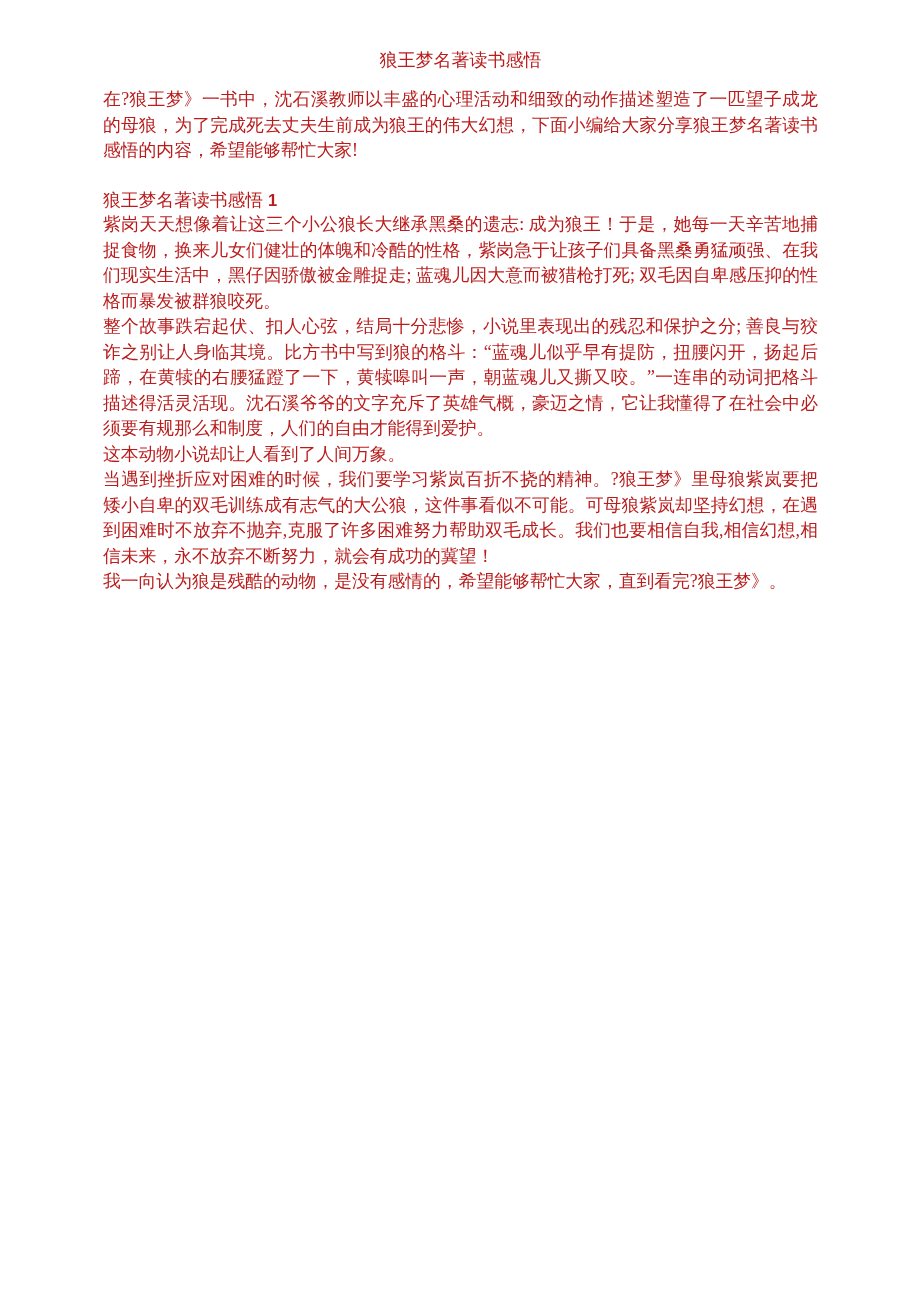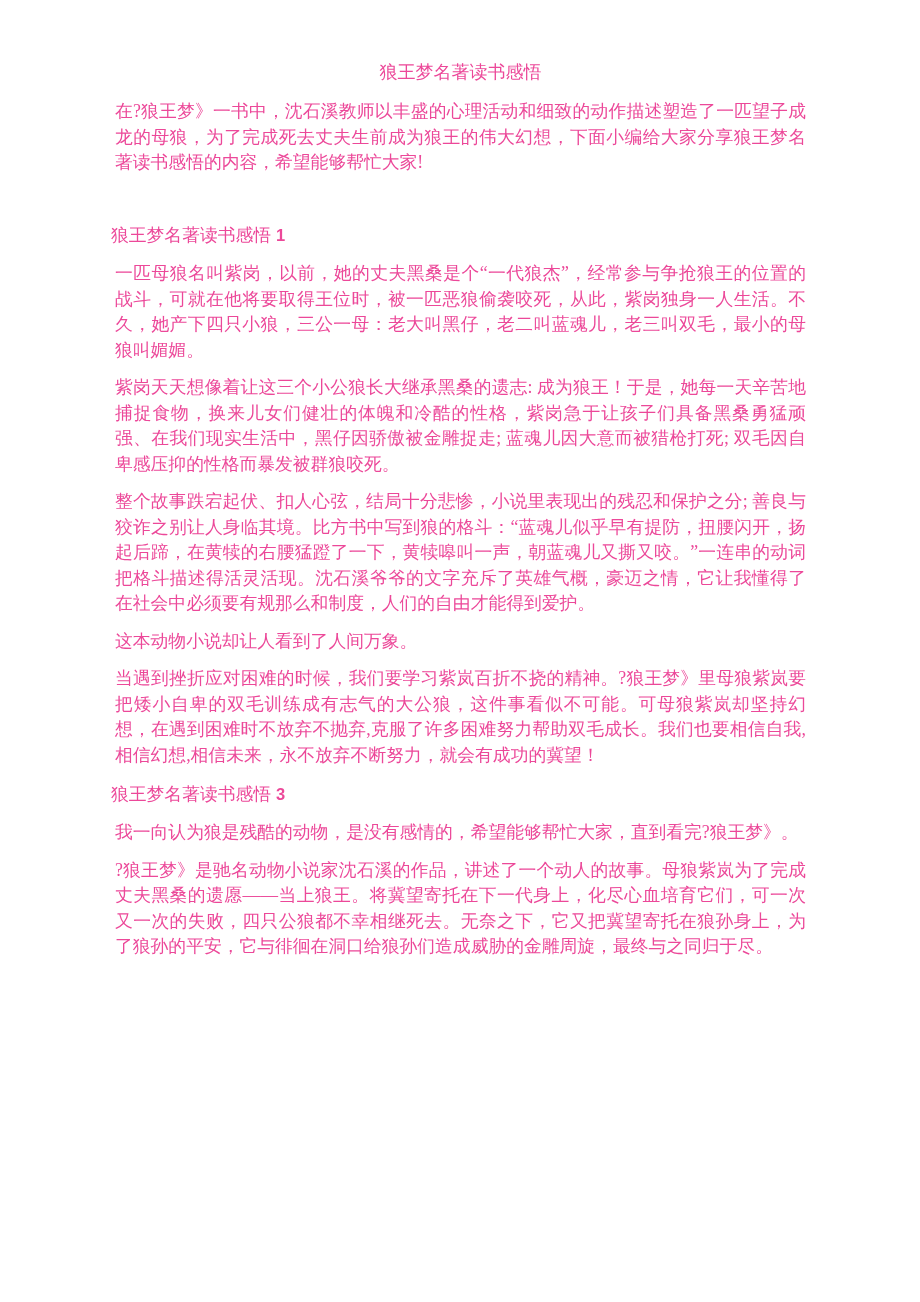--- a/index.html
+++ b/index.html
@@ -6,44 +6,44 @@
     margin: 0;
     padding: 0;
     background: #ffffff;
   }
   .page {
     position: relative;
     width: 920px;
     height: 1302px;
     box-sizing: border-box;
     background: #ffffff;
-    padding: 59px 102px 0 103px;
+    padding: 47px 102px 0 103px;
     font-family: "Liberation Serif", "DejaVu Serif", serif;
-    color: #ec4899;
+    color: #b91c1c;
     overflow: hidden;
   }
   .doc-title {
     font-size: 18px;
     line-height: 26px;
     font-weight: normal;
     text-align: center;
     margin: 0 0 14px 0;
   }
   .para {
     font-size: 17.8px;
     line-height: 25.5px;
-    margin: 12px;
+    margin: 0;
     text-align: justify;
     text-justify: inter-ideograph;
     word-break: break-all;
   }
   .heading {
     font-size: 17.8px;
-    line-height: 28px;
-    margin: 8px;
+    line-height: 23px;
+    margin: 0;
     font-weight: normal;
   }
   .heading .num {
     font-family: "Liberation Sans", "DejaVu Sans", sans-serif;
     font-weight: bold;
     font-size: 16.5px;
     margin-left: 5px;
   }
   .blank-line {
     height: 25.5px;
@@ -54,24 +54,21 @@
 
 <div class="page">
 
   <h1 class="doc-title">狼王梦名著读书感悟</h1>
 
   <p class="para">在?狼王梦》一书中，沈石溪教师以丰盛的心理活动和细致的动作描述塑造了一匹望子成龙的母狼，为了完成死去丈夫生前成为狼王的伟大幻想，下面小编给大家分享狼王梦名著读书感悟的内容，希望能够帮忙大家!</p>
 
   <div class="blank-line"></div>
 
   <div class="heading"><span>狼王梦名著读书感悟</span><span class="num">1</span></div>
-  <p class="para">一匹母狼名叫紫岗，以前，她的丈夫黑桑是个“一代狼杰”，经常参与争抢狼王的位置的战斗，可就在他将要取得王位时，被一匹恶狼偷袭咬死，从此，紫岗独身一人生活。不久，她产下四只小狼，三公一母：老大叫黑仔，老二叫蓝魂儿，老三叫双毛，最小的母狼叫媚媚。</p>
   <p class="para">紫岗天天想像着让这三个小公狼长大继承黑桑的遗志: 成为狼王！于是，她每一天辛苦地捕捉食物，换来儿女们健壮的体魄和冷酷的性格，紫岗急于让孩子们具备黑桑勇猛顽强、在我们现实生活中，黑仔因骄傲被金雕捉走; 蓝魂儿因大意而被猎枪打死; 双毛因自卑感压抑的性格而暴发被群狼咬死。</p>
   <p class="para">整个故事跌宕起伏、扣人心弦，结局十分悲惨，小说里表现出的残忍和保护之分; 善良与狡诈之别让人身临其境。比方书中写到狼的格斗：“蓝魂儿似乎早有提防，扭腰闪开，扬起后蹄，在黄犊的右腰猛蹬了一下，黄犊嗥叫一声，朝蓝魂儿又撕又咬。”一连串的动词把格斗描述得活灵活现。沈石溪爷爷的文字充斥了英雄气概，豪迈之情，它让我懂得了在社会中必须要有规那么和制度，人们的自由才能得到爱护。</p>
   <p class="para">这本动物小说却让人看到了人间万象。</p>
 
   <p class="para">当遇到挫折应对困难的时候，我们要学习紫岚百折不挠的精神。?狼王梦》里母狼紫岚要把矮小自卑的双毛训练成有志气的大公狼，这件事看似不可能。可母狼紫岚却坚持幻想，在遇到困难时不放弃不抛弃,克服了许多困难努力帮助双毛成长。我们也要相信自我,相信幻想,相信未来，永不放弃不断努力，就会有成功的冀望！</p>
 
-  <div class="heading"><span>狼王梦名著读书感悟</span><span class="num">3</span></div>
   <p class="para">我一向认为狼是残酷的动物，是没有感情的，希望能够帮忙大家，直到看完?狼王梦》。</p>
-  <p class="para">?狼王梦》是驰名动物小说家沈石溪的作品，讲述了一个动人的故事。母狼紫岚为了完成丈夫黑桑的遗愿——当上狼王。将冀望寄托在下一代身上，化尽心血培育它们，可一次又一次的失败，四只公狼都不幸相继死去。无奈之下，它又把冀望寄托在狼孙身上，为了狼孙的平安，它与徘徊在洞口给狼孙们造成威胁的金雕周旋，最终与之同归于尽。</p>
 
 </div>
 
 </body></html>

